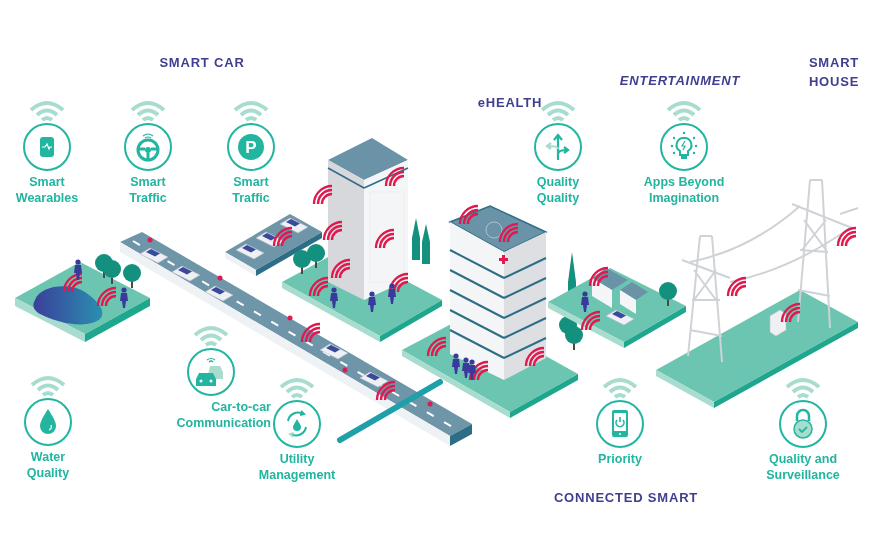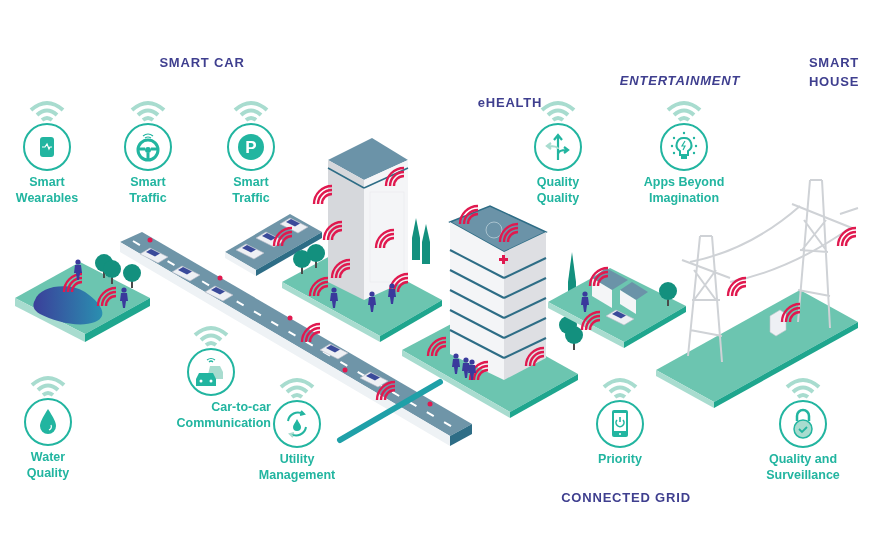--- a/index.html
+++ b/index.html
@@ -181,21 +181,21 @@
   </g>
 </svg>
 
 <div class="cat" style="left:146px; top:53px; width:112px;">SMART CAR</div>
 <div class="cat" style="left:462px; top:53px; width:96px;margin-top:40px;">eHEALTH</div>
 <div class="cat" style="left:598px; top:71px; width:164px;font-style:italic;">ENTERTAINMENT</div>
 <div class="cat" style="left:800px; top:53px; width:68px;">
   <div>SMART</div>
   <div>HOUSE</div>
 </div>
-<div class="cat" style="left:534px; top:488px; width:184px;">CONNECTED GRID</div>
+<div class="cat" style="left:534px; top:488px; width:184px;">CONNECTED SMART</div>
 
 <div class="feat" style="left:-13px; top:100px;">
   <svg class="wifi" width="40" height="22" viewBox="0 0 40 22">
       <path d="M4,10 Q20,-4 36,10" fill="none" stroke="#a8dccf" stroke-width="4"></path>
       <path d="M10,15 Q20,6 30,15" fill="none" stroke="#a8dccf" stroke-width="4"></path>
       <path d="M15,20 Q20,16 25,20" fill="none" stroke="#a8dccf" stroke-width="4"></path>
     </svg>
   <svg class="ring" width="50" height="50" viewBox="0 0 50 50">
       <circle cx="25" cy="25" r="23" fill="#fff" stroke="#22b5a0" stroke-width="2"></circle>
       <rect x="18" y="15" width="14" height="20" rx="3" fill="#22b5a0"></rect>

